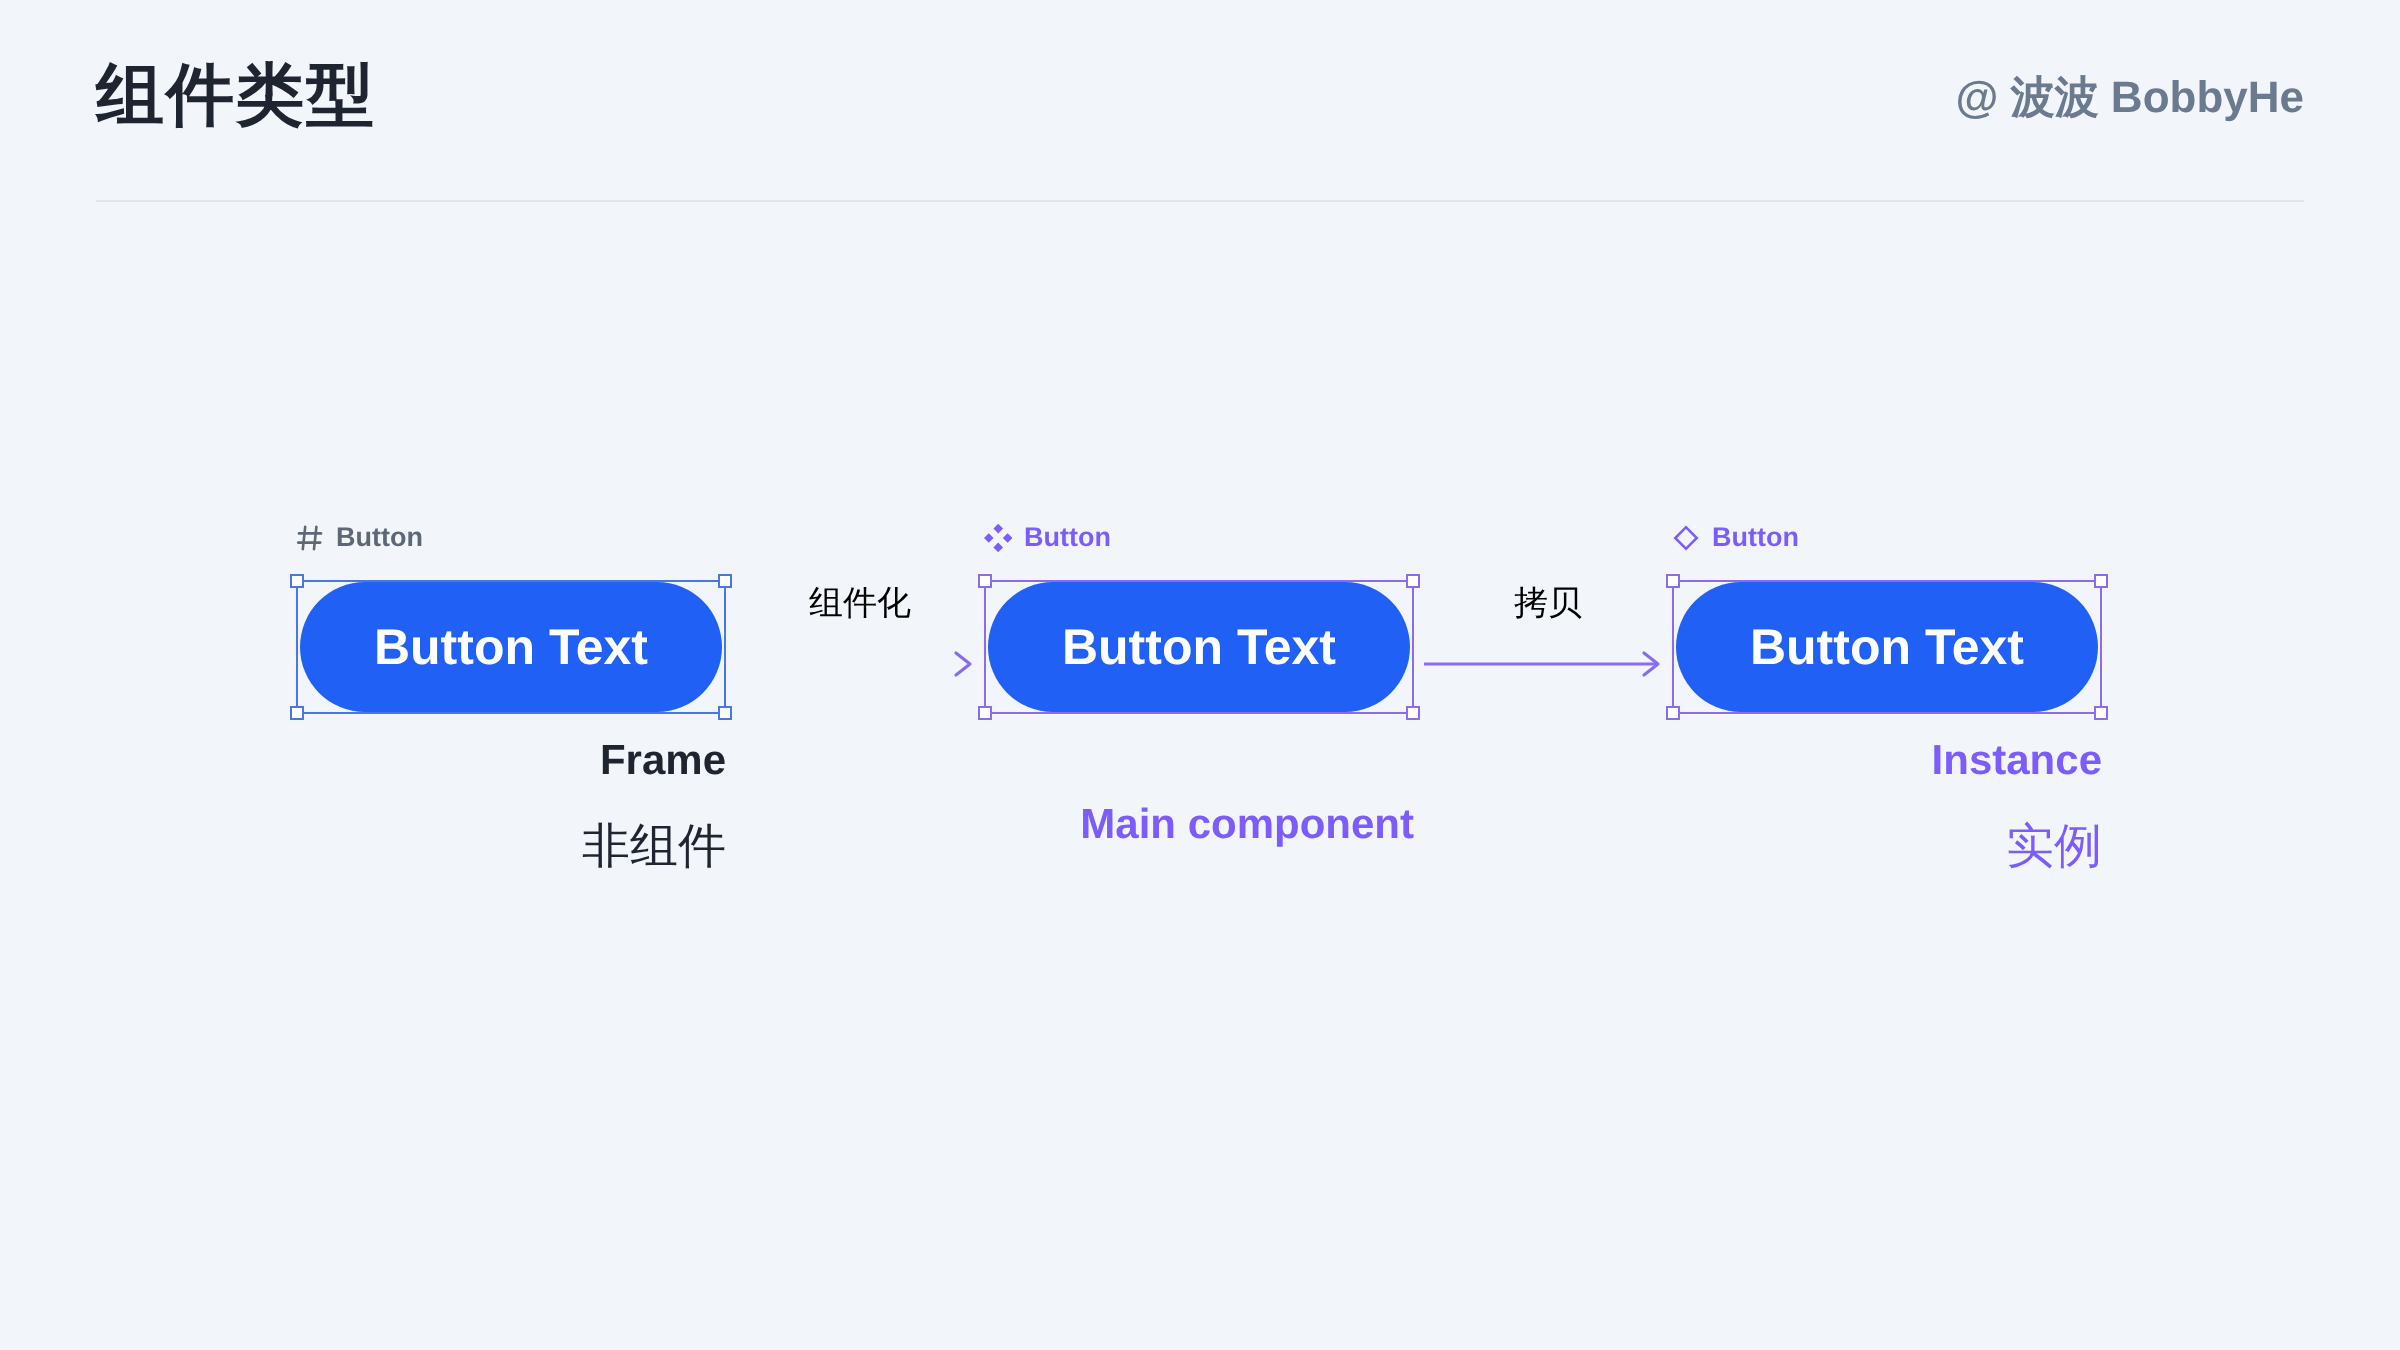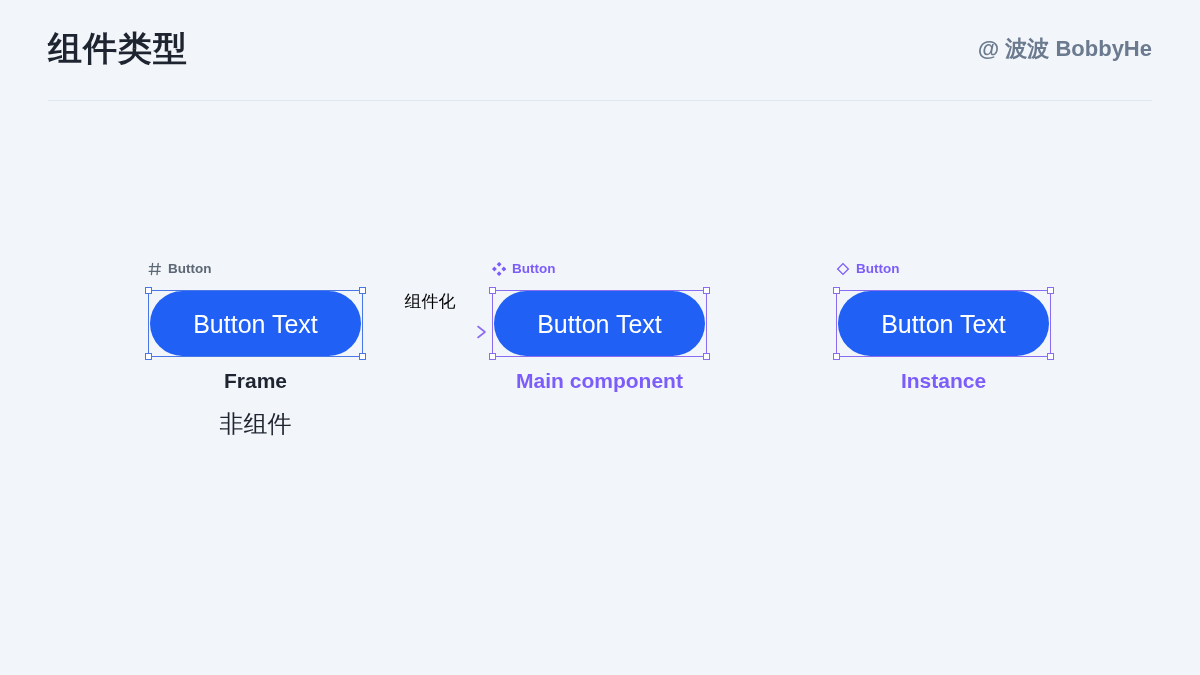--- a/index.html
+++ b/index.html
@@ -126,30 +126,30 @@
     background: #2060f5;
     display: flex;
     align-items: center;
     justify-content: center;
     box-sizing: border-box;
   }
   .pill-button-label {
     color: #ffffff;
     font-size: 25px;
     line-height: 30px;
-    font-weight: normal;
+    font-weight: bold;
     white-space: nowrap;
   }
 
   
   .caption-block {
     position: absolute;
     top: 106px;
     left: 0;
-    text-align: center;
+    text-align: right;
     white-space: nowrap;
   }
   .caption-en {
     font-size: 21px;
     font-weight: bold;
     line-height: 30px;
   }
   .caption-cn {
     font-size: 24px;
     font-weight: normal;
@@ -253,25 +253,32 @@
       <span class="handle tl"></span>
       <span class="handle tr"></span>
       <span class="handle bl"></span>
       <span class="handle br"></span>
     </div>
 
     <div class="pill-button" style="left:2px; width:211px; height:65px;">
       <span class="pill-button-label">Button Text</span>
     </div>
 
-    <div class="caption-block purple" style="width:215px;">
+    <div class="caption-block purple" style="width:215px;margin-top:32px;">
       <div class="caption-en">Main component</div>
     </div>
   </div>
 
+  <div class="connector" style="left:712px; top:290px; width:124px; height:70px;">
+    <div class="connector-label">拷贝</div>
+    <svg width="124" height="16" viewBox="0 0 124 16">
+      <line x1="0" y1="8" x2="116" y2="8" stroke="#8a6cf0" stroke-width="1.6"></line>
+      <polyline points="110,2.5 117,8 110,13.5" fill="none" stroke="#8a6cf0" stroke-width="1.6" stroke-linecap="round" stroke-linejoin="round"></polyline>
+    </svg>
+  </div>
 
   <div class="node-group" style="left:836px; width:215px;">
     <div class="layer-name-row instance-type">
       <span class="layer-icon">
         <svg width="14" height="14" viewBox="0 0 14 14">
           <rect x="3.2" y="3.2" width="7.6" height="7.6" transform="rotate(45 7 7)" fill="none" stroke="#7c5cfa" stroke-width="1.3"></rect>
         </svg>
       </span>
       <span class="layer-name-text">Button</span>
     </div>
@@ -282,16 +289,17 @@
       <span class="handle bl"></span>
       <span class="handle br"></span>
     </div>
 
     <div class="pill-button" style="left:2px; width:211px; height:65px;">
       <span class="pill-button-label">Button Text</span>
     </div>
 
     <div class="caption-block purple" style="width:215px;">
       <div class="caption-en">Instance</div>
+      <div class="caption-cn">实例</div>
     </div>
   </div>
 
 </div>
 
 </body></html>

